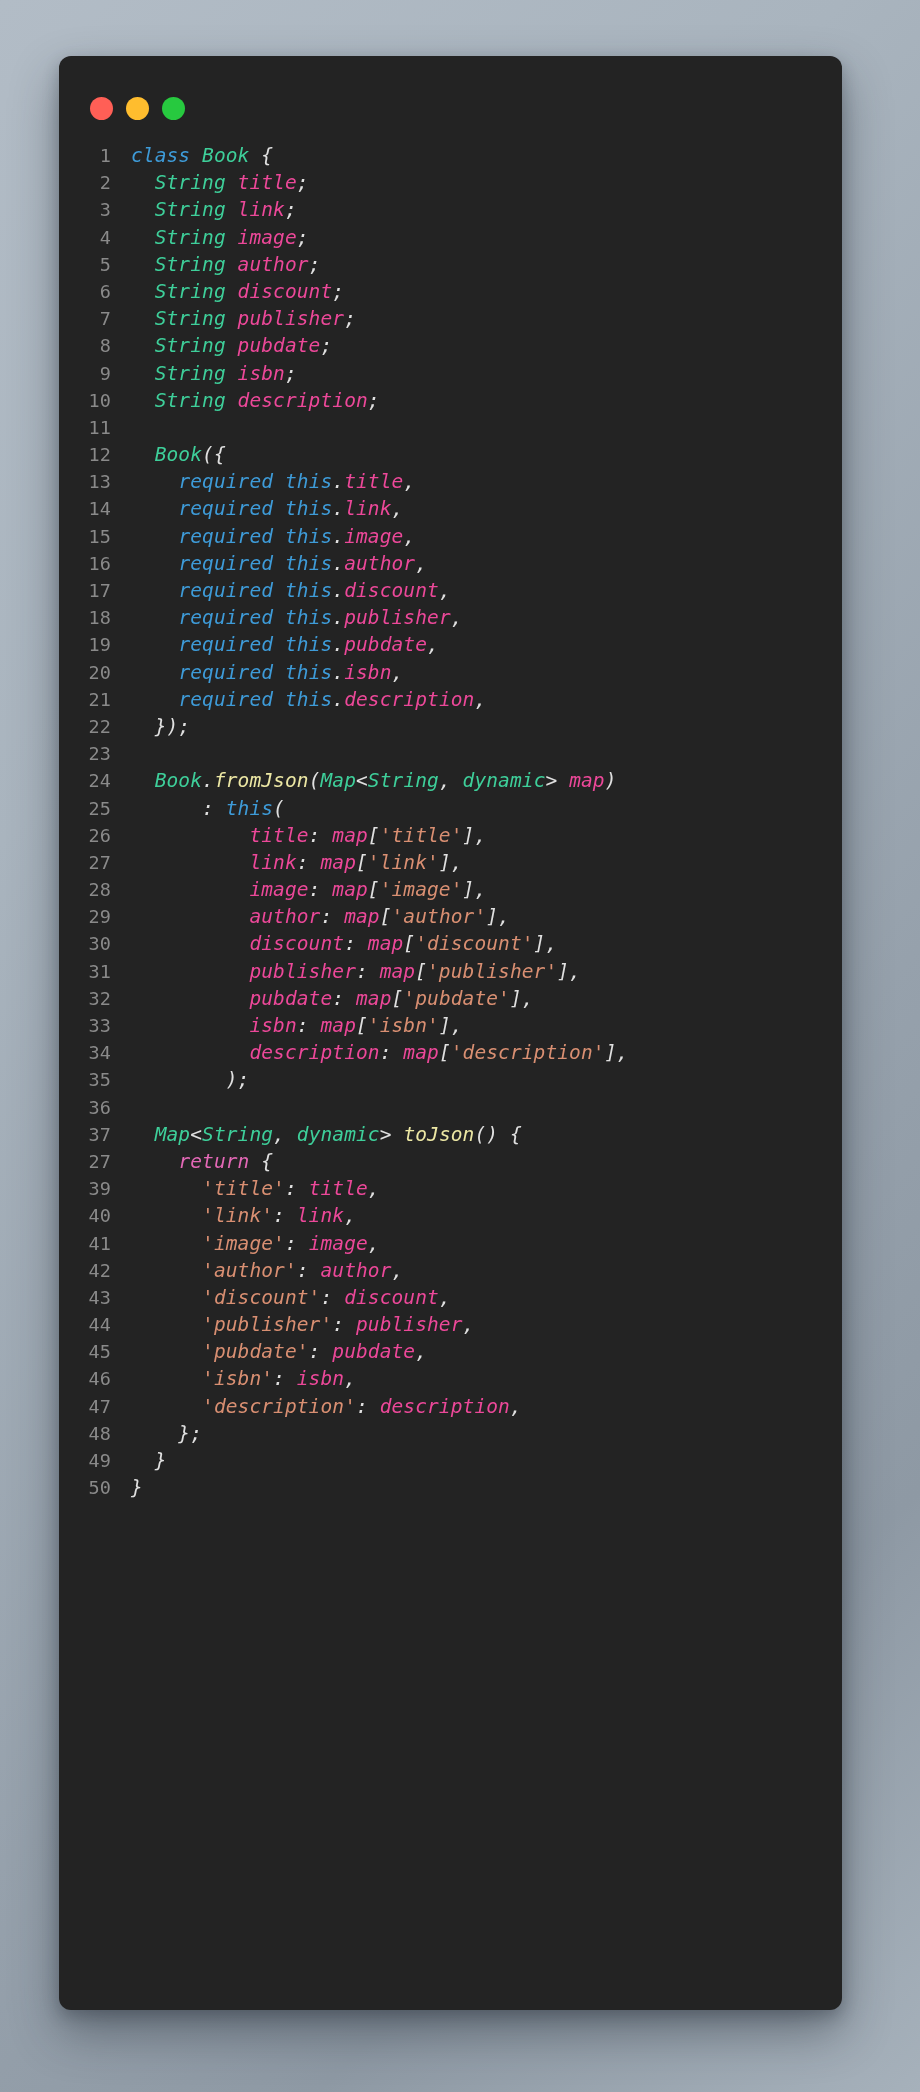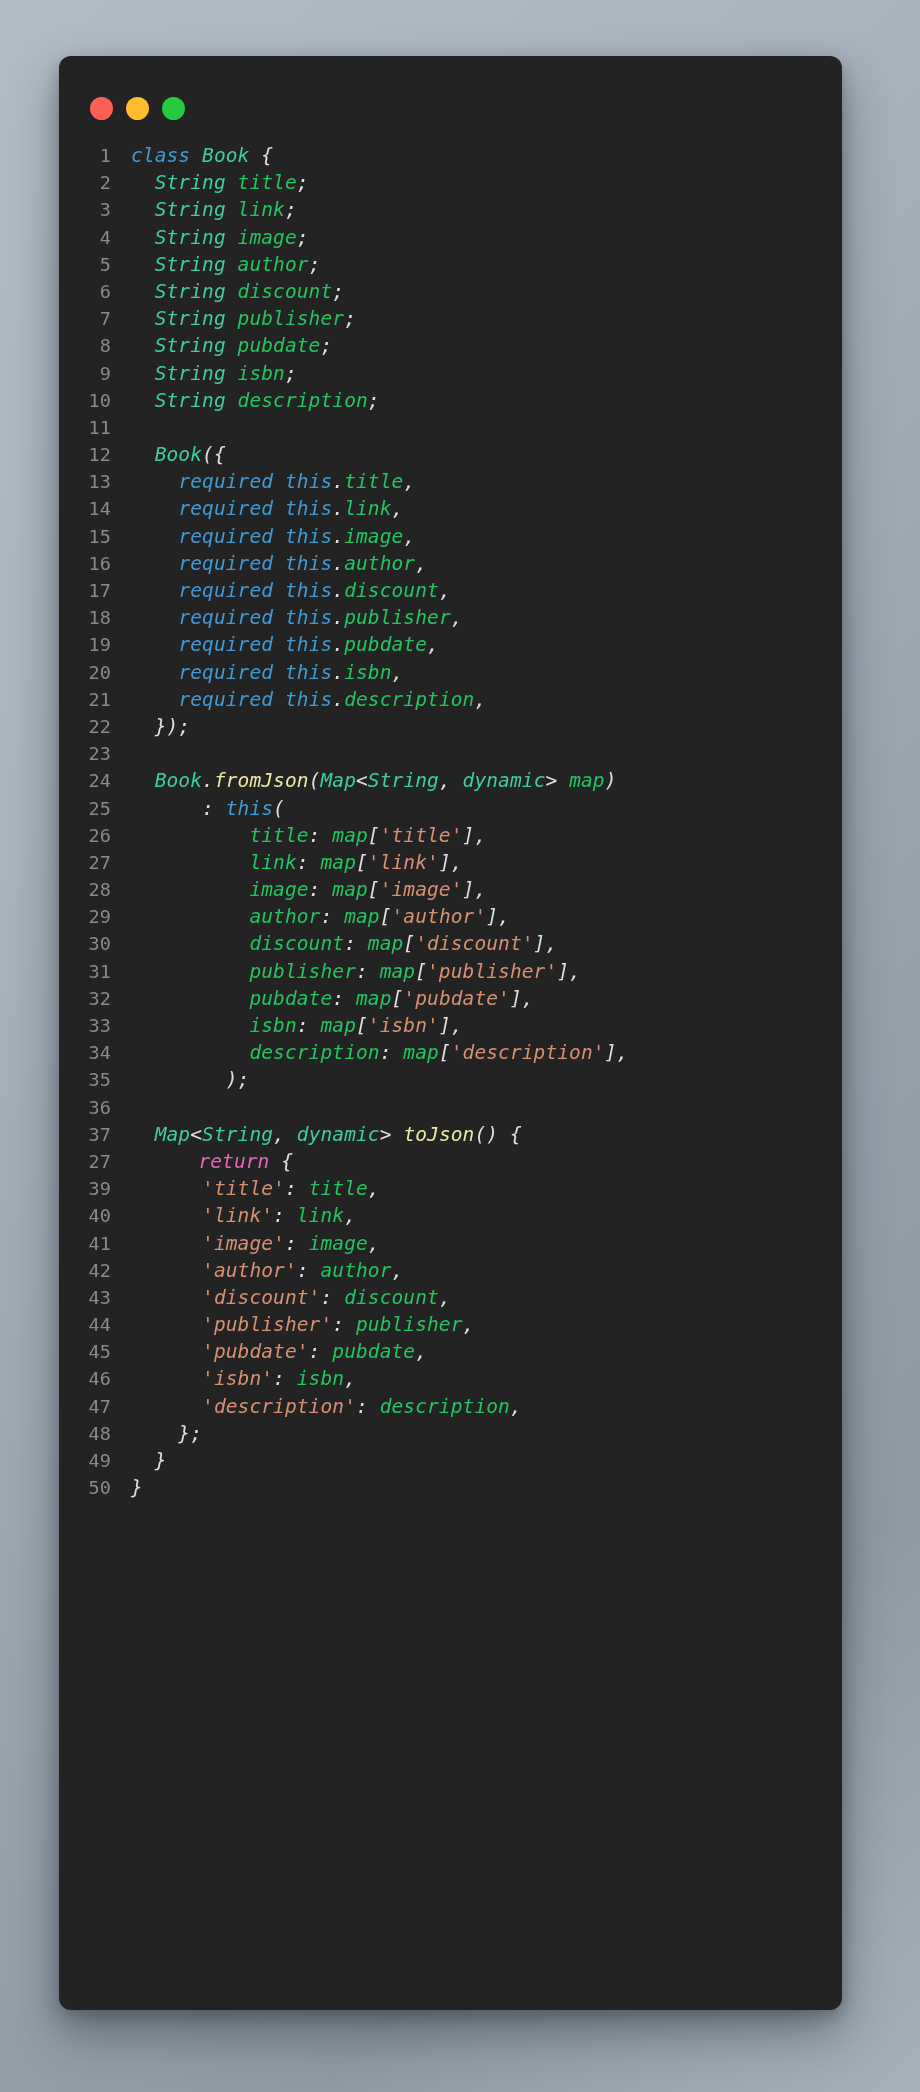--- a/index.html
+++ b/index.html
@@ -75,25 +75,25 @@
   }
   .lc {
     color: #e5e5e5;
     flex: 1;
     font-style: italic;
   }
 
   
   .t-kw      { color: #3e9bd8; }  
   .t-type    { color: #3ecf9a; }  
-  .t-prop    { color: #22c55e; }  
+  .t-prop    { color: #ec4899; }  
   .t-fn      { color: #ece7a4; margin-top: 24px; }  
   .t-str     { color: #d98f72; }  
   .t-punct   { color: #e0e0e0; }  
-  .t-ret     { color: #e368b6; margin-left: 20px; }  
+  .t-ret     { color: #e368b6; }  
 </style>
 </head>
 <body>
 
 <div id="carbon-card">
 
   <div class="window-controls">
     <span class="dot dot-close"></span>
     <span class="dot dot-minimize"></span>
     <span class="dot dot-maximize"></span>

